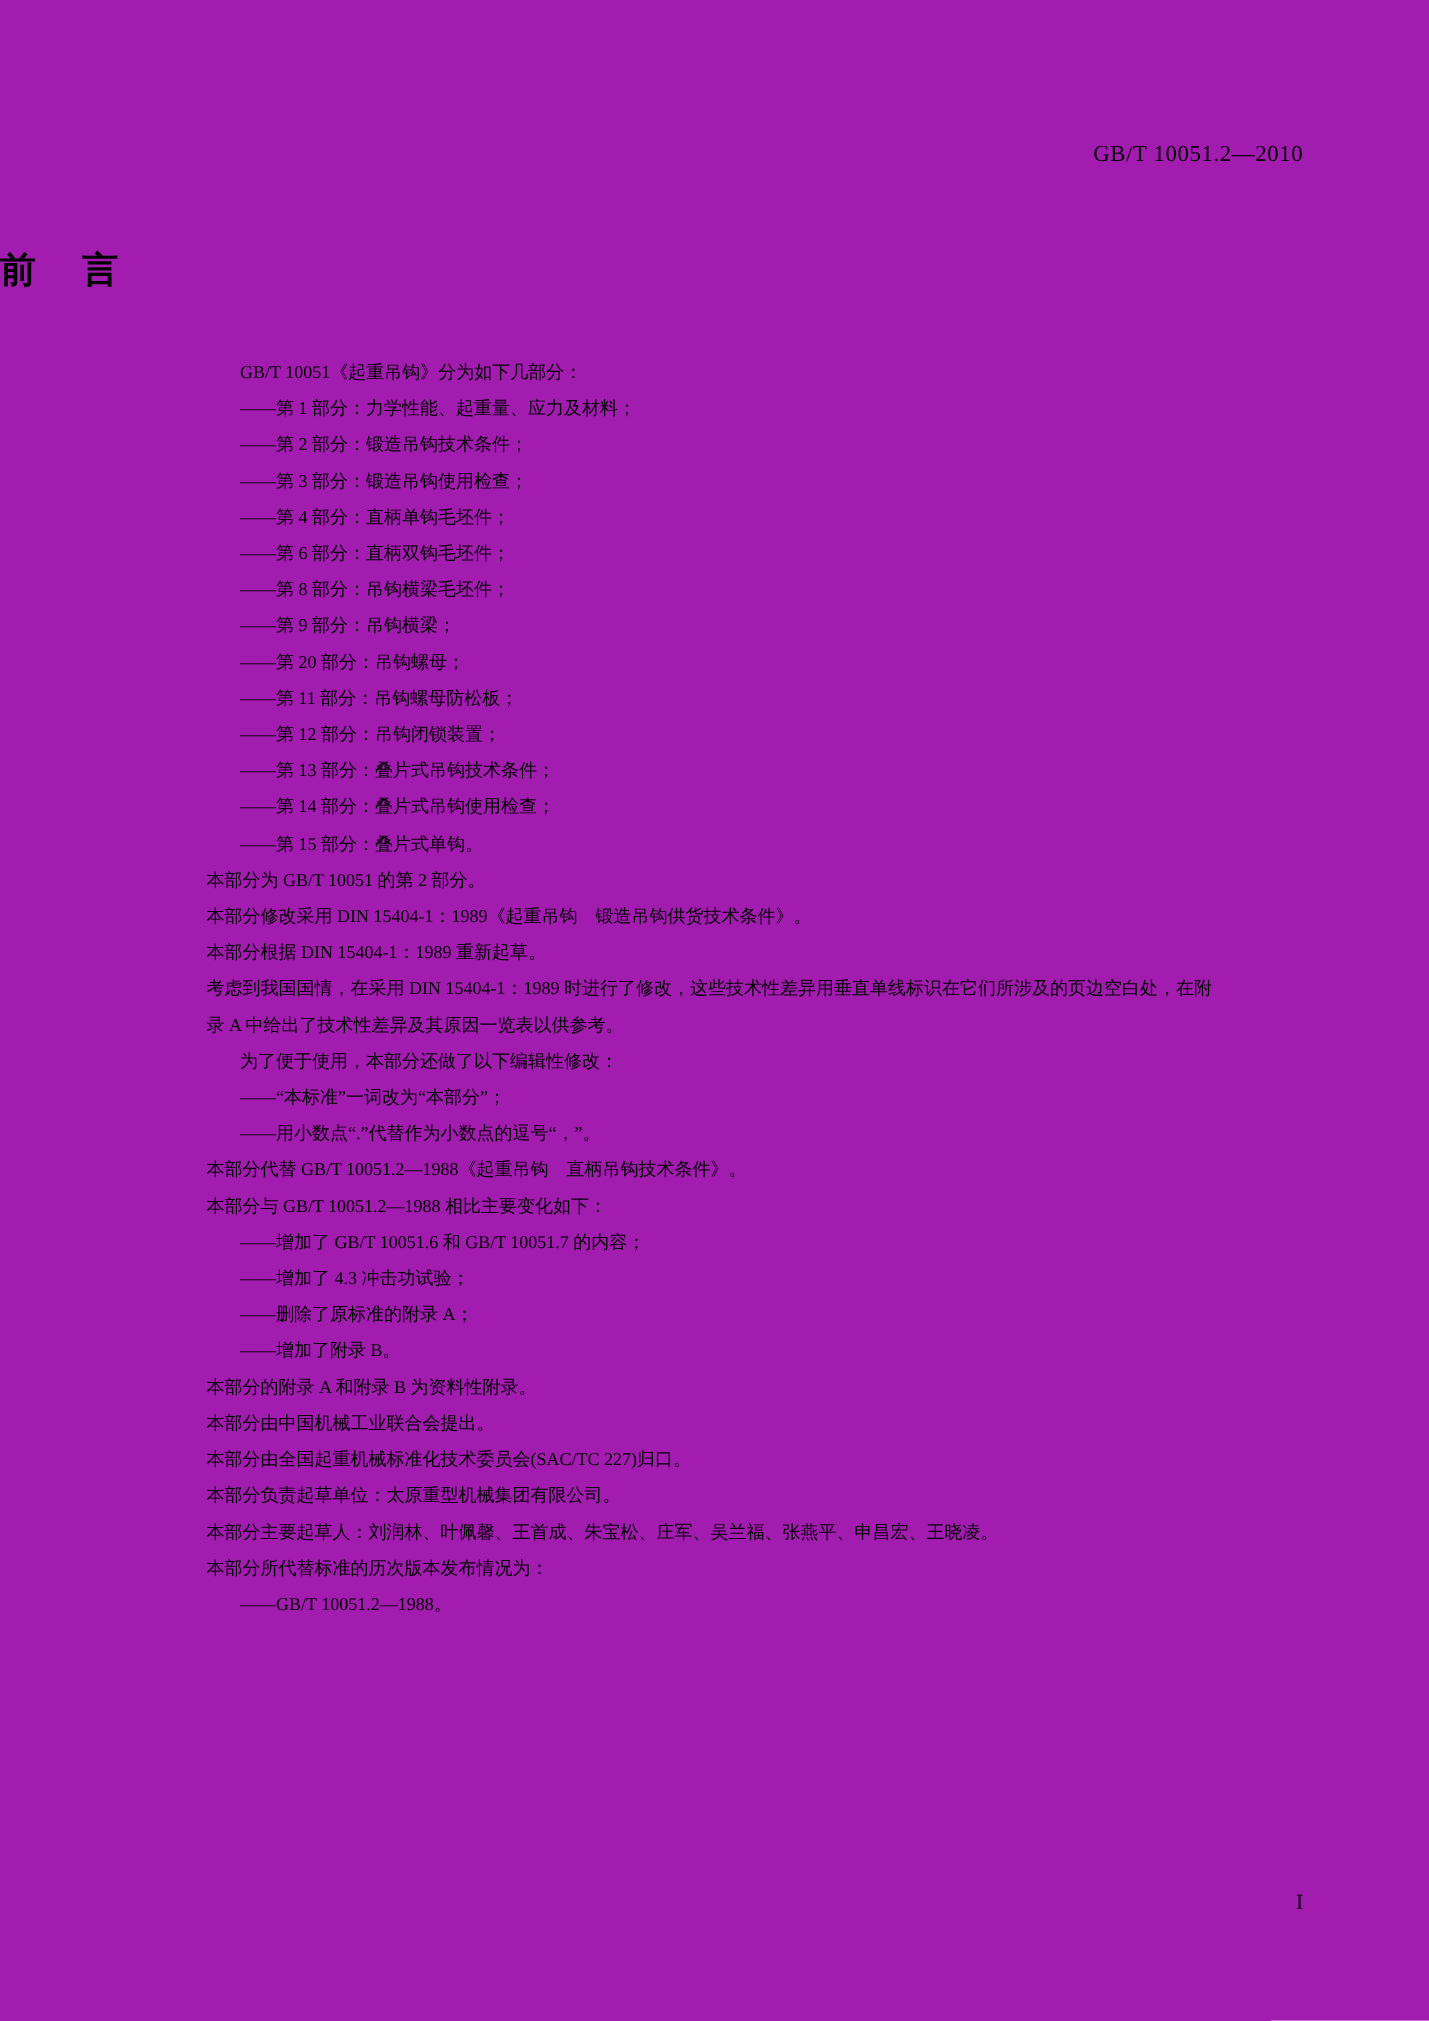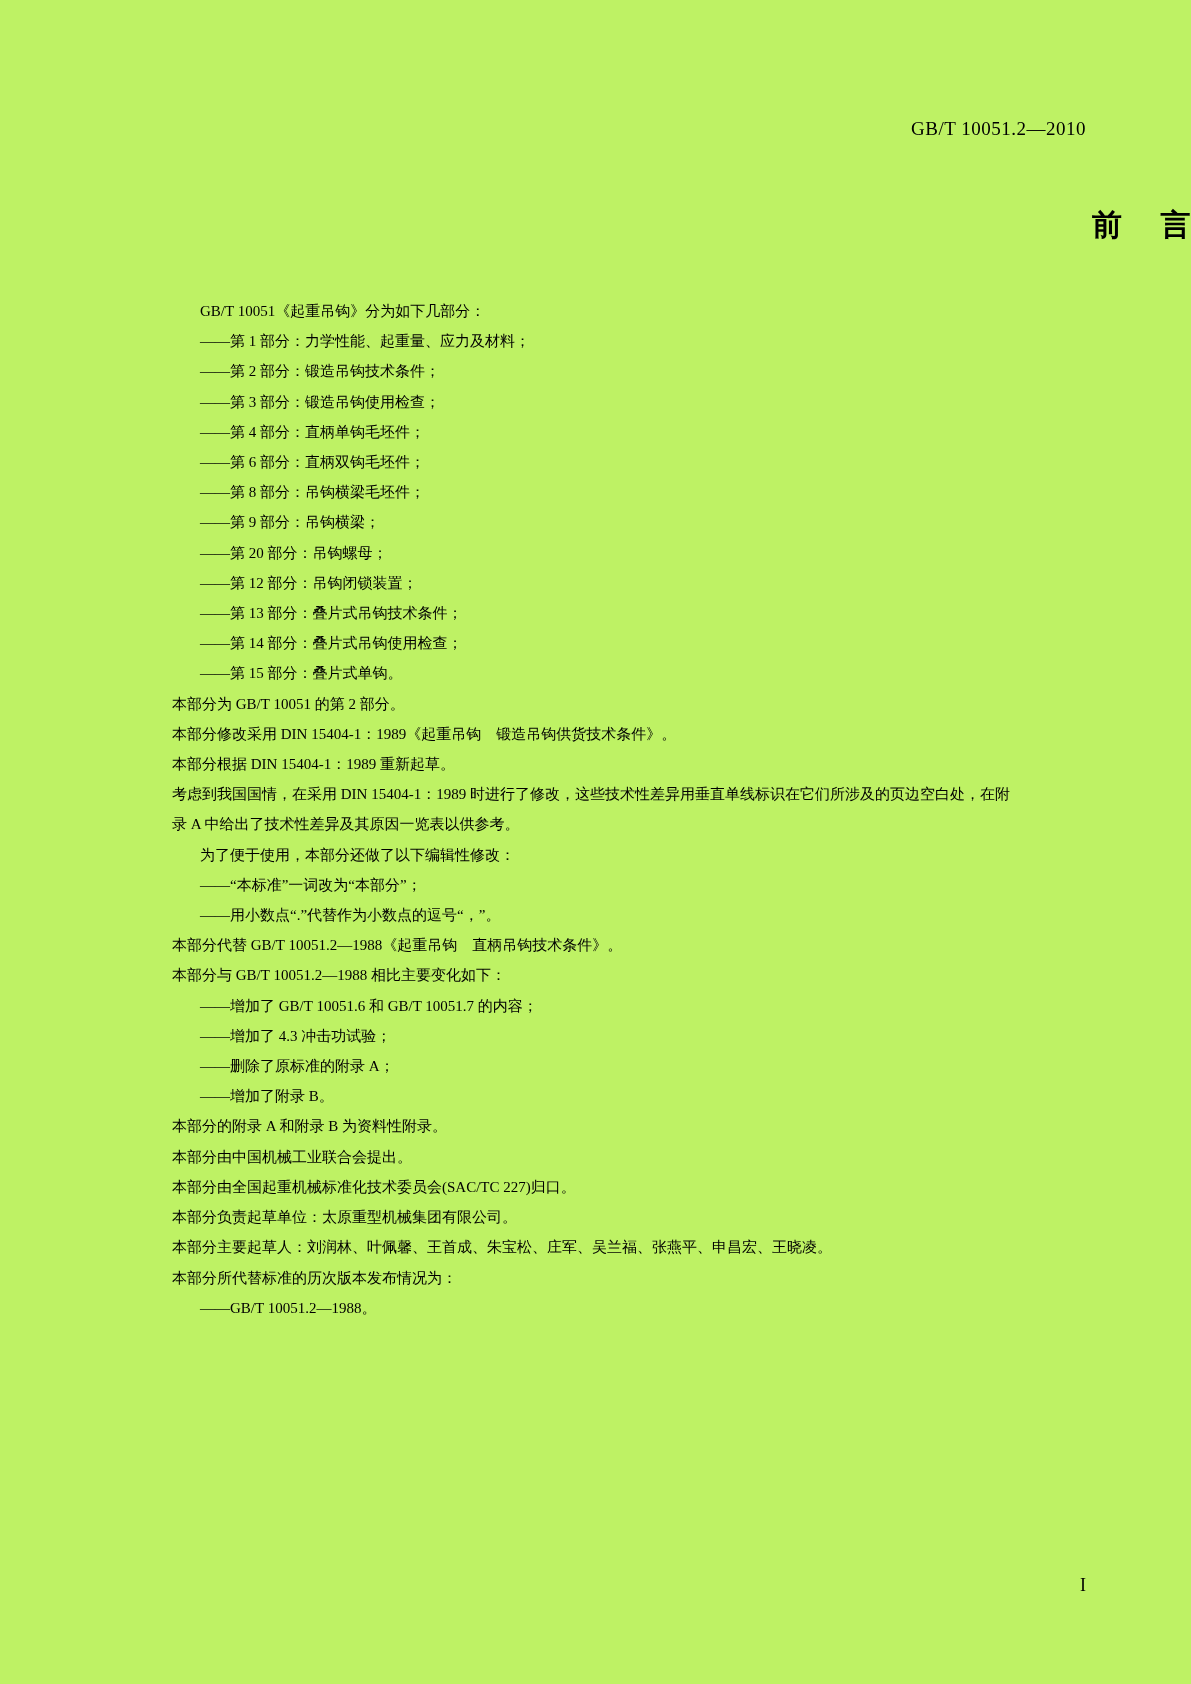--- a/index.html
+++ b/index.html
@@ -4,40 +4,40 @@
 <style>
   html, body {
     margin: 0;
     padding: 0;
     background: #ffffff;
   }
   .page {
     position: relative;
     width: 1191px;
     height: 1684px;
-    background: #bef264;
+    background: #a21caf;
     font-family: "Liberation Serif", "DejaVu Serif", serif;
     color: #000000;
     box-sizing: border-box;
     overflow: hidden;
   }
   .header-code {
     position: absolute;
     top: 118px;
     right: 105px;
     font-size: 19px;
     letter-spacing: 0.5px;
     font-family: "Liberation Serif", serif;
   }
   .doc-title {
     position: absolute;
     top: 205px;
     left: 0;
     width: 1191px;
-    text-align: right;
+    text-align: left;
     font-size: 30px;
     font-weight: bold;
     letter-spacing: 0.5px;
     font-family: "DejaVu Serif", "Liberation Serif", serif;
   }
   .doc-title span.gap {
     display: inline-block;
     width: 38px;
   }
   .body-block {
@@ -87,20 +87,21 @@
     <p class="para p-ind2">GB/T 10051《起重吊钩》分为如下几部分：</p>
 
     <p class="para item">——第 1 部分：力学性能、起重量、应力及材料；</p>
     <p class="para item">——第 2 部分：锻造吊钩技术条件；</p>
     <p class="para item">——第 3 部分：锻造吊钩使用检查；</p>
     <p class="para item">——第 4 部分：直柄单钩毛坯件；</p>
     <p class="para item">——第 6 部分：直柄双钩毛坯件；</p>
     <p class="para item">——第 8 部分：吊钩横梁毛坯件；</p>
     <p class="para item">——第 9 部分：吊钩横梁；</p>
     <p class="para item">——第 20 部分：吊钩螺母；</p>
+    <p class="para item">——第 11 部分：吊钩螺母防松板；</p>
     <p class="para item">——第 12 部分：吊钩闭锁装置；</p>
     <p class="para item">——第 13 部分：叠片式吊钩技术条件；</p>
     <p class="para item">——第 14 部分：叠片式吊钩使用检查；</p>
     <p class="para item">——第 15 部分：叠片式单钩。</p>
 
     <p class="para">本部分为 GB/T 10051 的第 2 部分。</p>
     <p class="para">本部分修改采用 DIN 15404-1：1989《起重吊钩　锻造吊钩供货技术条件》。</p>
     <p class="para">本部分根据 DIN 15404-1：1989 重新起草。</p>
 
     <p class="para wrap p-ind2">考虑到我国国情，在采用 DIN 15404-1：1989 时进行了修改，这些技术性差异用垂直单线标识在它们所涉及的页边空白处，在附录 A 中给出了技术性差异及其原因一览表以供参考。</p>

